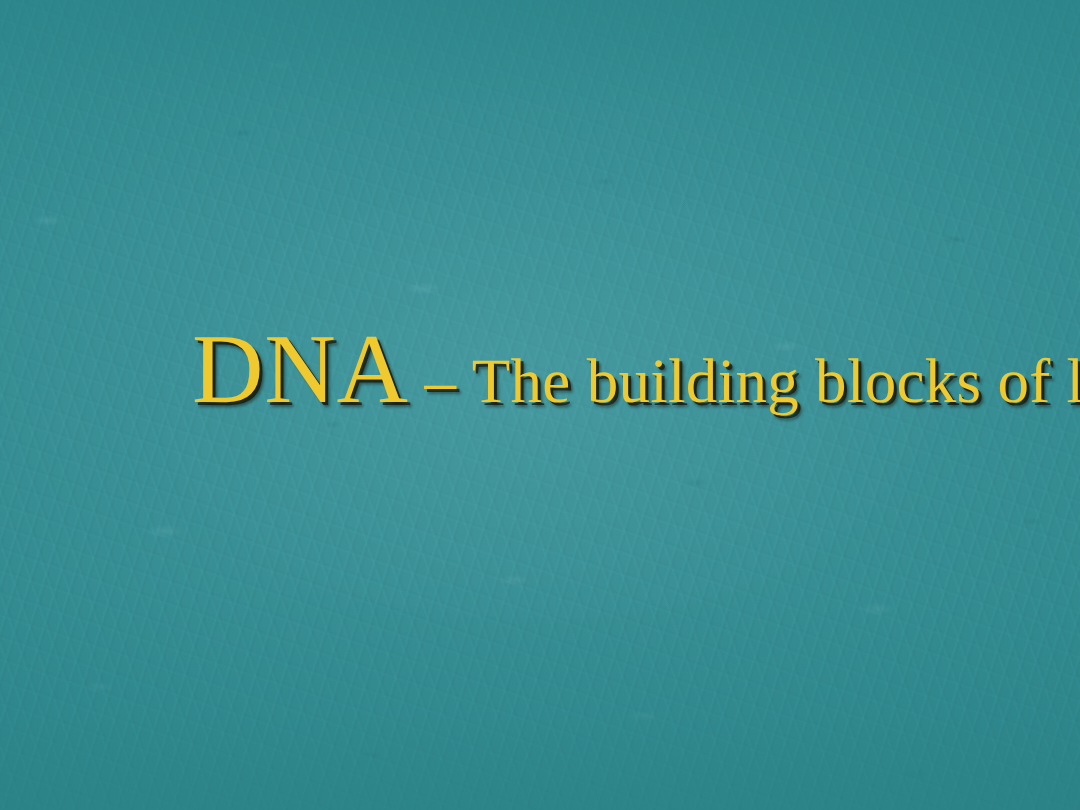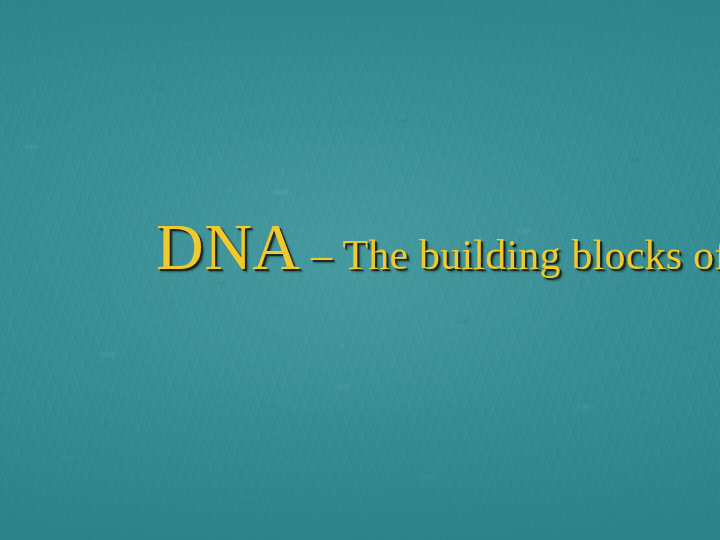--- a/index.html
+++ b/index.html
@@ -128,21 +128,20 @@
   }
 
   .title-main {
     font-size: 66px;
     font-weight: normal;
     letter-spacing: 0.5px;
     color: #f0c92e;
     text-shadow:
       2px 2px 0 rgba(20,18,6,.72),
       3px 3px 2px rgba(15,14,5,.45);
-    margin-left: 28px;
   }
 
   .title-sub {
     font-size: 42px;
     font-weight: normal;
     letter-spacing: 0.2px;
     color: #f0c92e;
     text-shadow:
       2px 2px 0 rgba(20,18,6,.72),
       3px 3px 2px rgba(15,14,5,.45);

